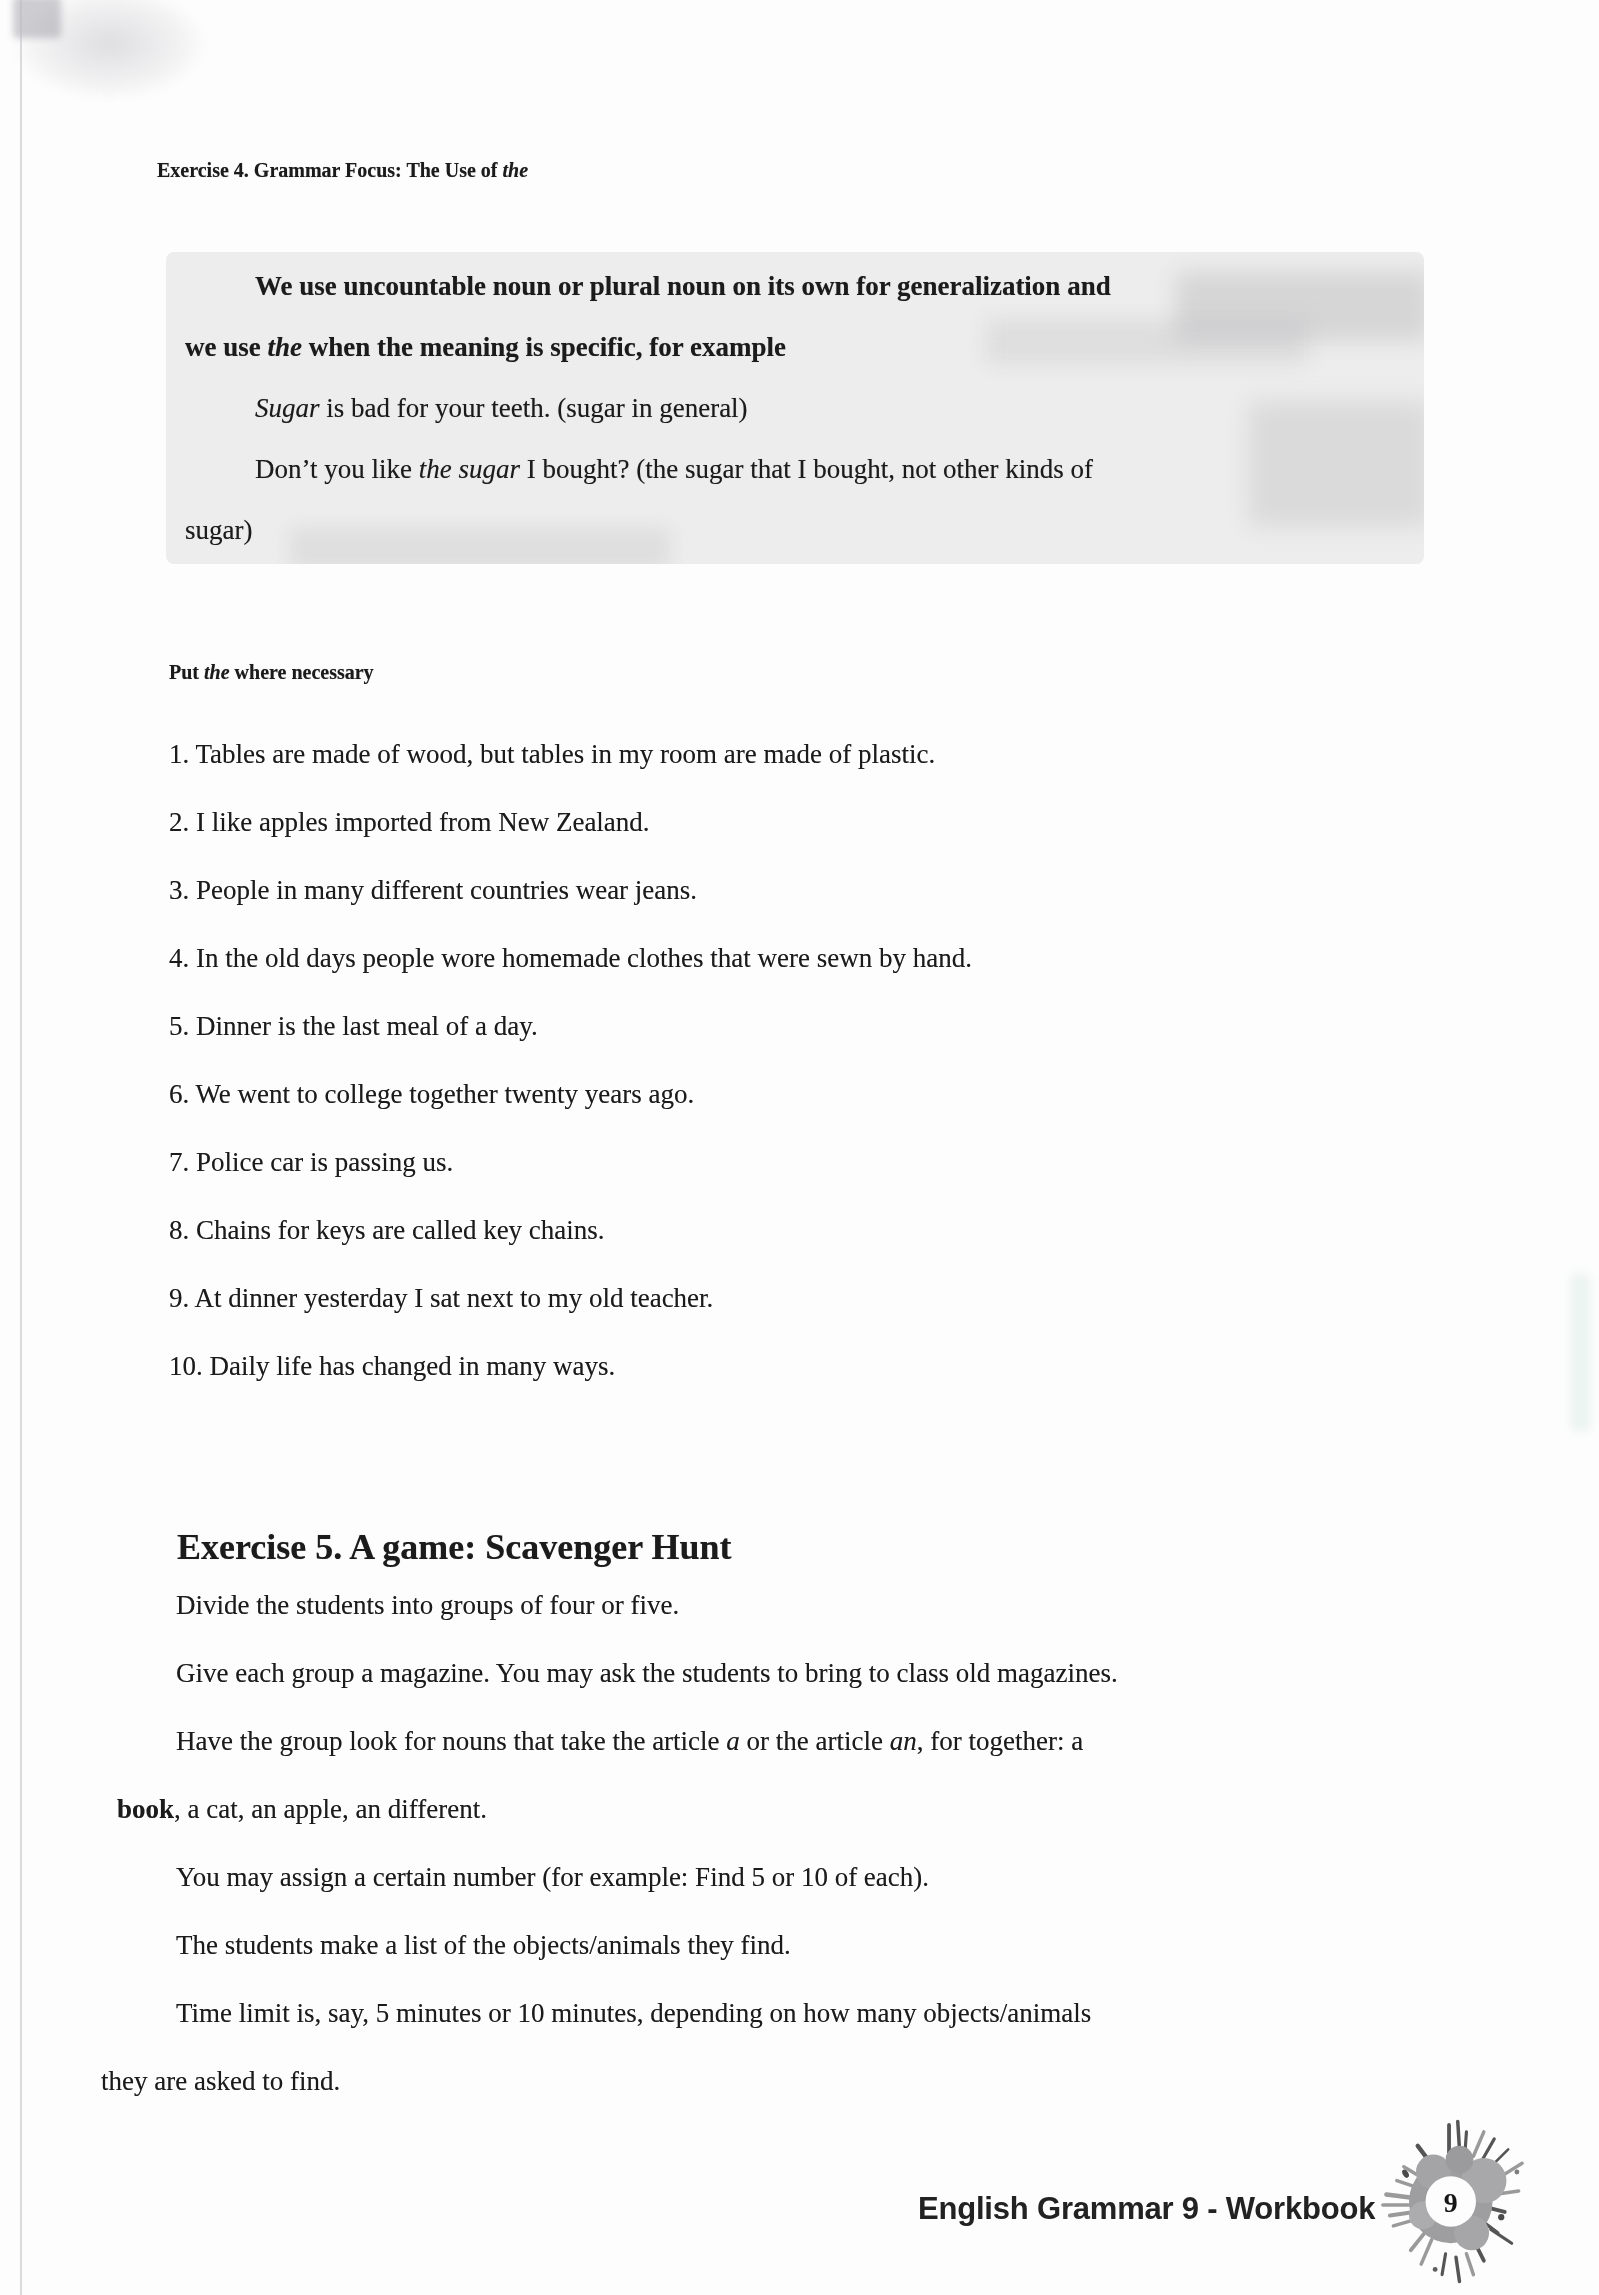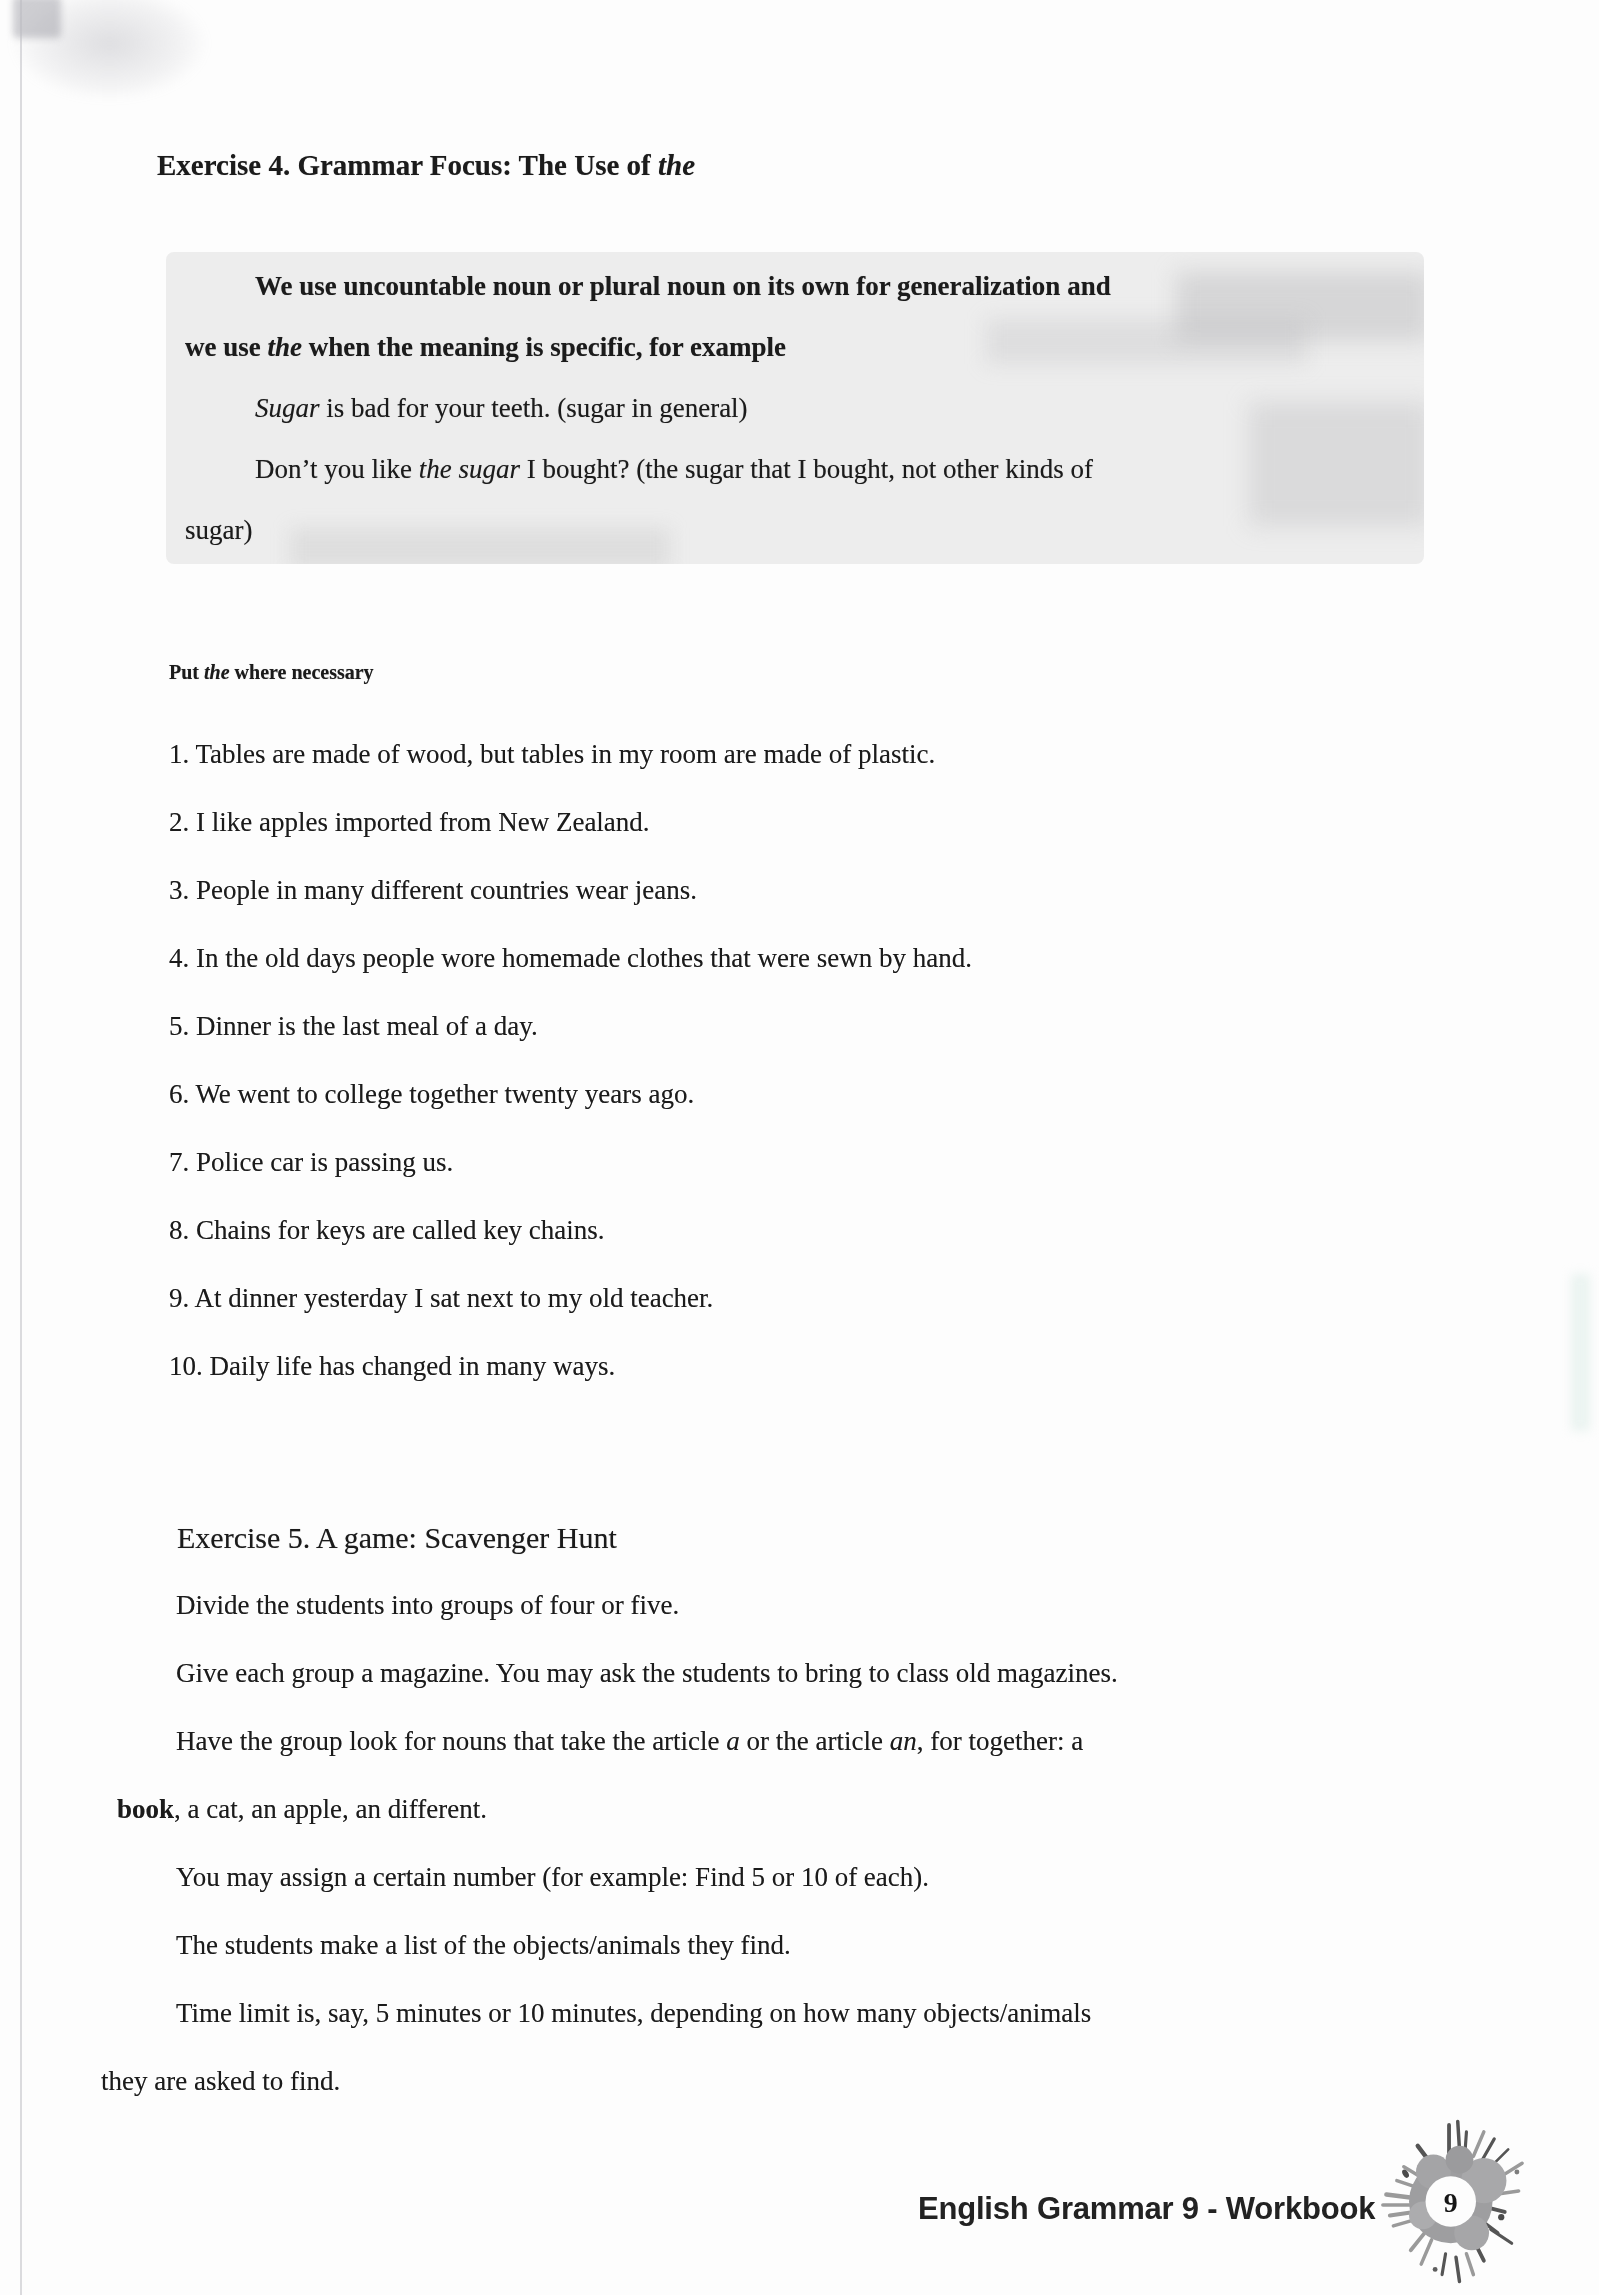--- a/index.html
+++ b/index.html
@@ -27,22 +27,22 @@
     position:absolute;left:20px;top:0;width:2.2px;height:100%;
     background:rgba(185,185,192,0.5);
   }
   .scan-right-streak{
     position:absolute;left:1571px;top:1274px;width:19px;height:157px;
     background:rgba(205,228,222,0.38);
     filter:blur(5.1px);
   }
   
   .ex4-title{
-    position:absolute;left:157px;top:130px;
-    font-size:29px;font-weight:bold;
+    position:absolute;left:157px;top:146px;
+    font-size:20px;font-weight:bold;
     text-shadow:0 0 0.7px rgba(10,10,10,.45);
     white-space:nowrap;
   }
   
   .grambox{
     position:absolute;left:166px;top:252px;width:1258px;height:312px;
     background:#ededed;
     border-radius:8px;
     padding:4.4px 20.4px 0 19px;
     box-sizing:border-box;
@@ -69,21 +69,21 @@
   }
   .items{
     position:absolute;left:169px;top:720px;right:102px;
     font-size:27px;line-height:68px;
     text-shadow:0 0 0.6px rgba(10,10,10,.4);
   }
   .item{white-space:nowrap;}
   
   .ex5-title{
     position:absolute;left:177px;top:1496px;
-    font-size:30px;font-weight:normal;
+    font-size:36px;font-weight:bold;
     text-shadow:0 0 0.7px rgba(10,10,10,.45);
     white-space:nowrap;
   }
   .ex5-body{
     position:absolute;left:101px;top:1571px;right:80px;
     font-size:27px;line-height:68px;
     text-shadow:0 0 0.6px rgba(10,10,10,.4);
   }
   .p-line{white-space:nowrap;}
   .p-ind{text-indent:75px;}

